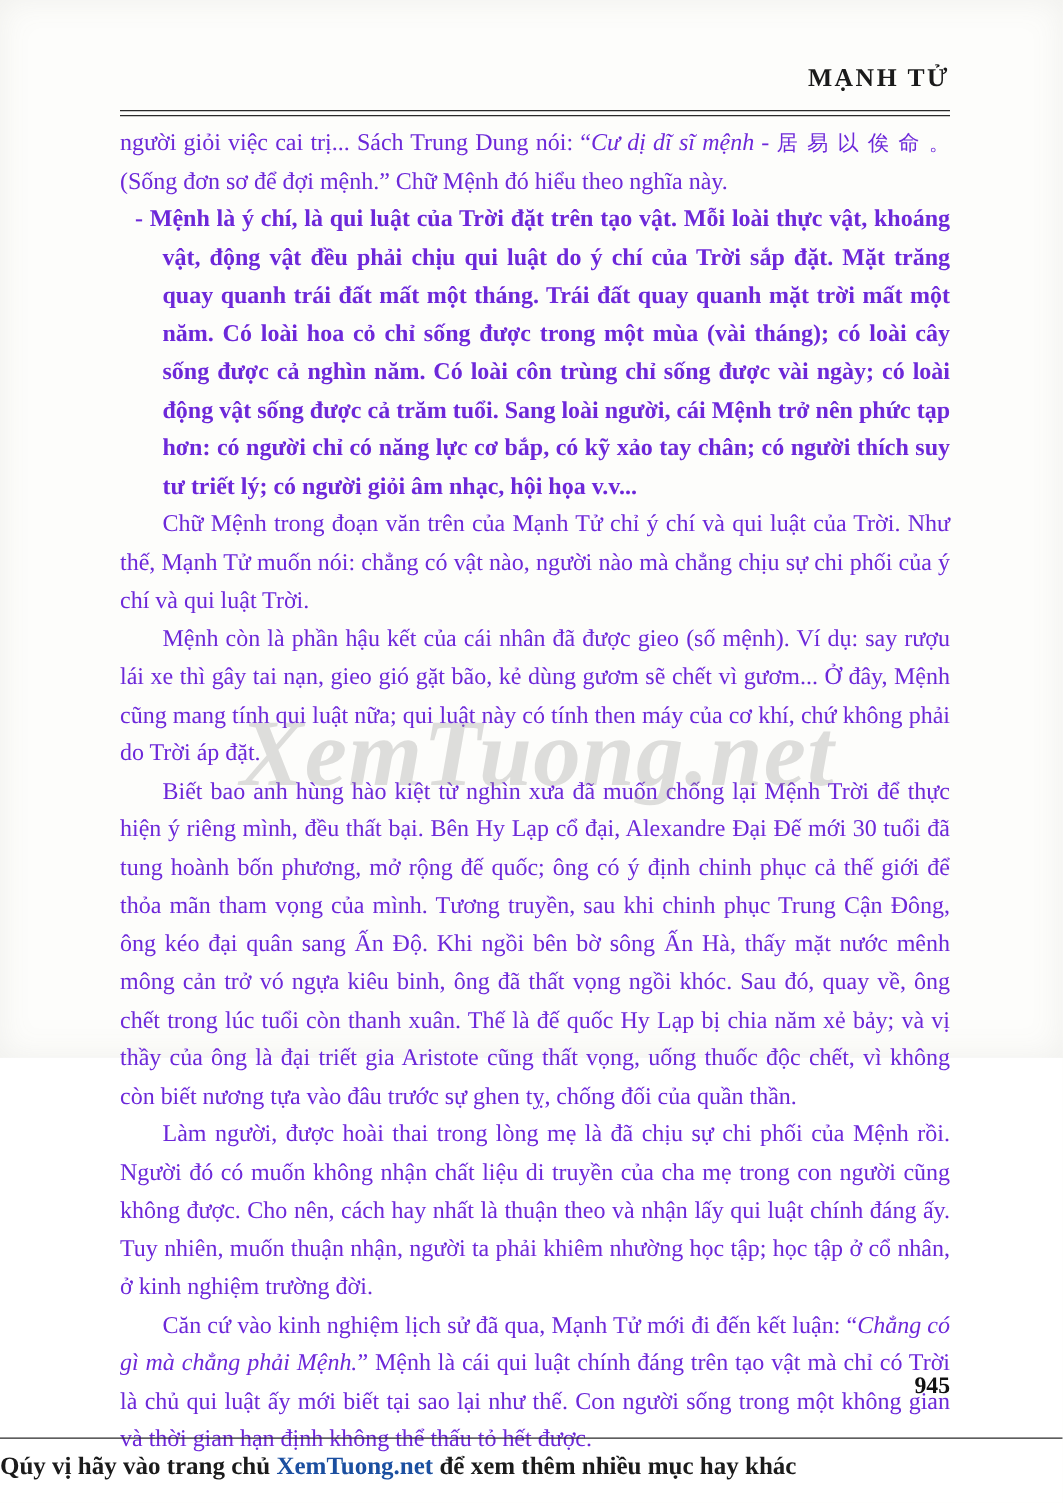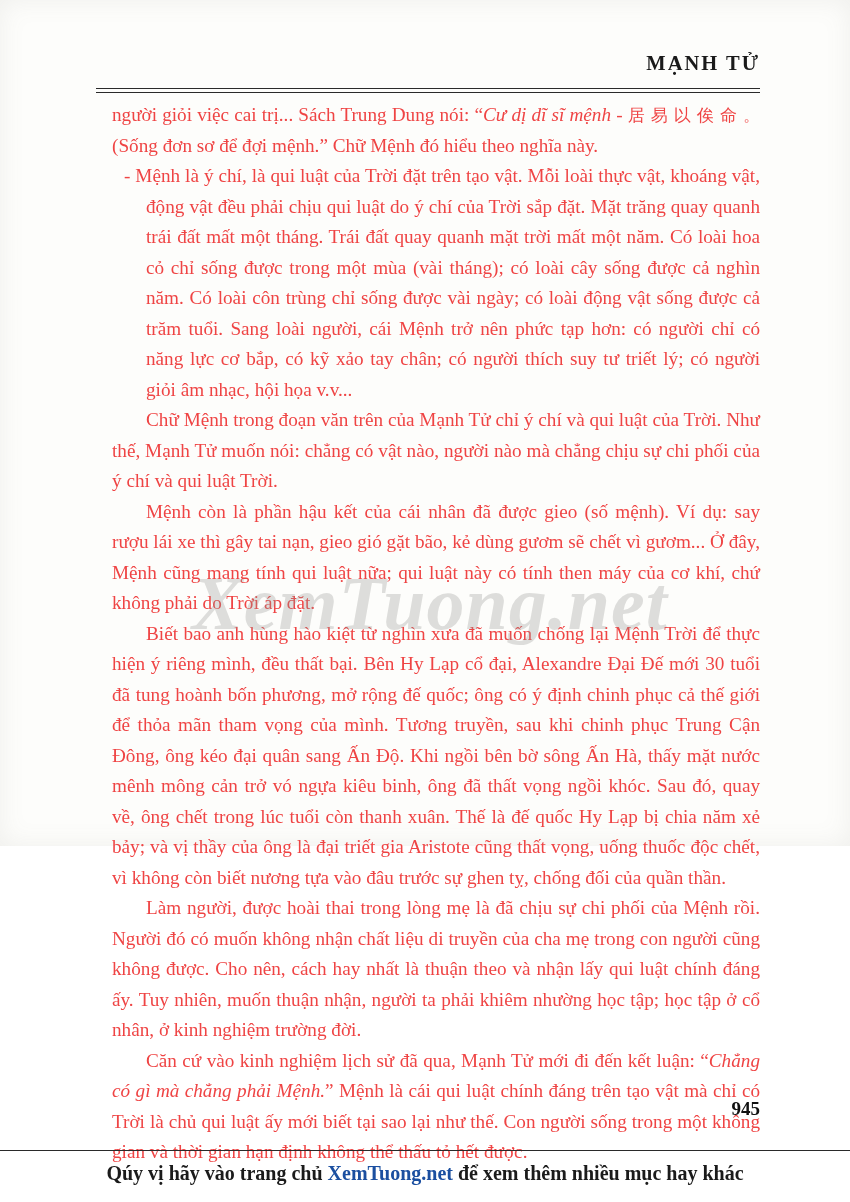--- a/index.html
+++ b/index.html
@@ -57,31 +57,32 @@
   }
 
   .content {
     position: absolute;
     left: 96px;
     top: 100px;
     width: 664px;
   }
 
   p {
-    margin: 0 0 0 16px;
+    margin: 0 0 0 0;
     font-size: 19.2px;
     line-height: 30.5px;
     text-align: justify;
     text-justify: inter-word;
-    color: #ef4444;
+    color: #6d28d9;
   }
   p.indent { text-indent: 34px; }
   p.hang {
     padding-left: 34px;
     text-indent: -22px;
+    font-weight: bold;
   }
   .it { font-style: italic; }
   .han {
     font-family: "DejaVu Sans", sans-serif;
     font-size: 17px;
   }
 
   .watermark {
     position: absolute;
     left: 60px;
@@ -114,21 +115,21 @@
     left: 0;
     top: 1150px;
     width: 850px;
     border-top: 1.2px solid #2a2a2a;
   }
   .footer {
     position: absolute;
     left: 0;
     top: 1162px;
     width: 850px;
-    text-align: center;
+    text-align: left;
     font-size: 20px;
     font-weight: bold;
     color: #1b1b1b;
   }
   .footer .brand { color: #1b4fa0; }
   .footer .plain { color: #1b1b1b; }
 </style>
 </head>
 <body>
 

